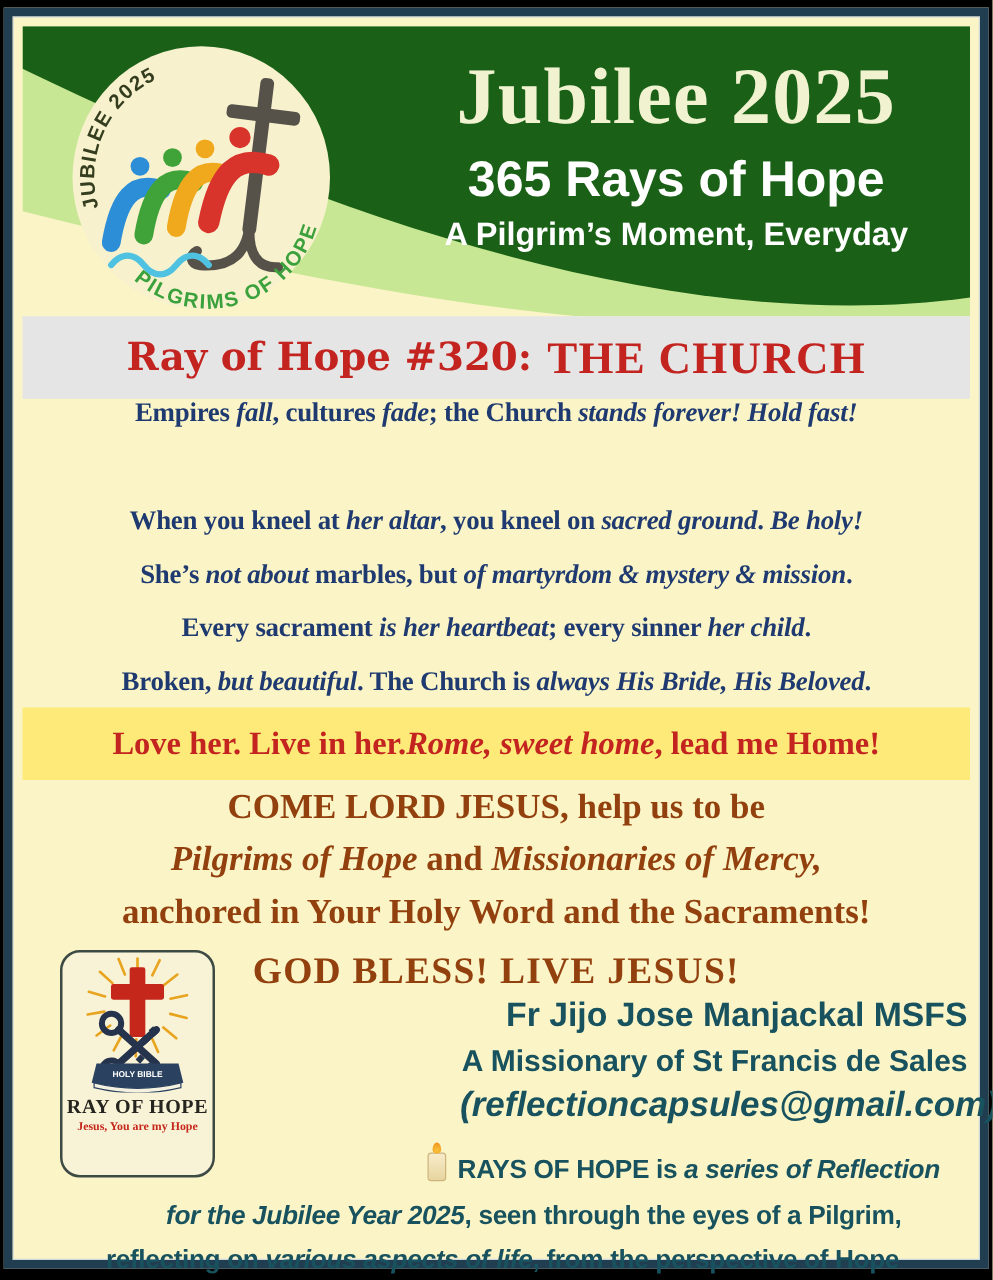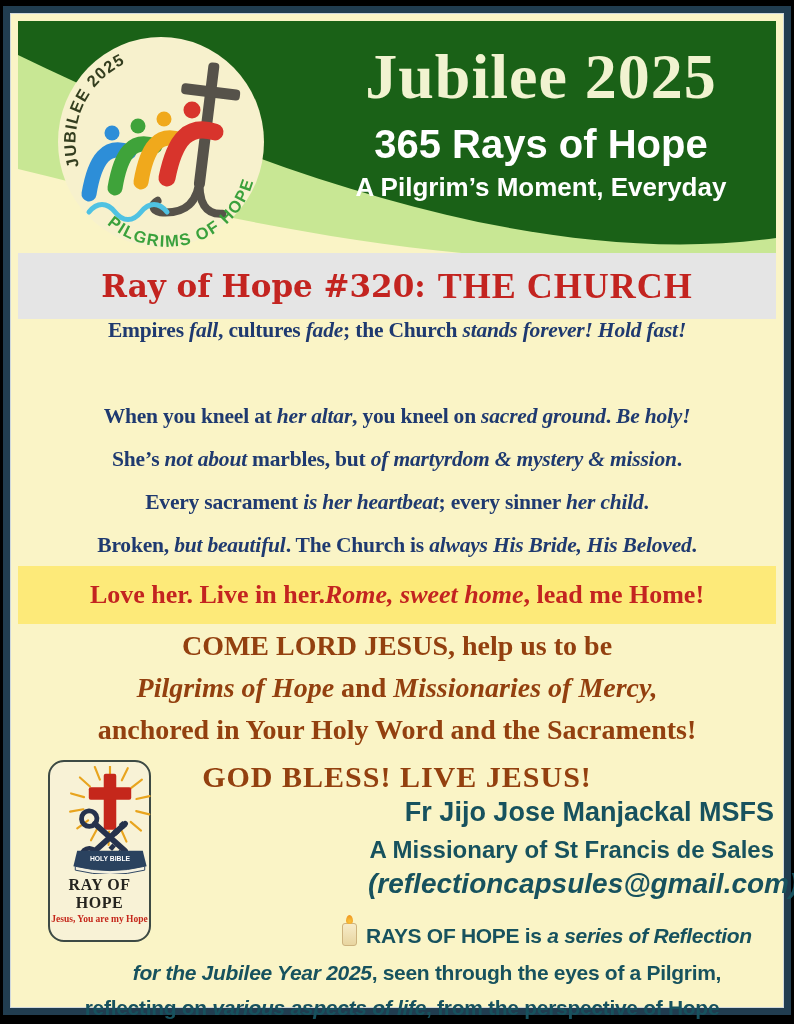--- a/index.html
+++ b/index.html
@@ -60,21 +60,21 @@
     color:#93400f;
   }
   .blessing{
     position:absolute;left:0;right:0;top:739px;margin:0;text-align:center;
     font-family:"Liberation Serif",serif;font-weight:bold;font-size:30px;color:#93400f;
     letter-spacing:1px;
   }
 
   
   .roh-card{
-    position:absolute;left:30px;top:739px;width:103px;height:182px;
+    position:absolute;left:30px;top:739px;width:124px;height:182px;
     background:#f8f2d6;border:2px solid #3d4a44;border-radius:16px;
     text-align:center;box-sizing:border-box;padding-top:4px;
   }
   .roh-title{
     font-family:"Liberation Serif",serif;font-weight:bold;font-size:16px;color:#25241f;
     letter-spacing:.5px;margin-top:-2px;
   }
   .roh-tag{
     font-family:"Liberation Serif",serif;font-weight:bold;font-size:9.5px;color:#c5271b;margin-top:2px;
   }

